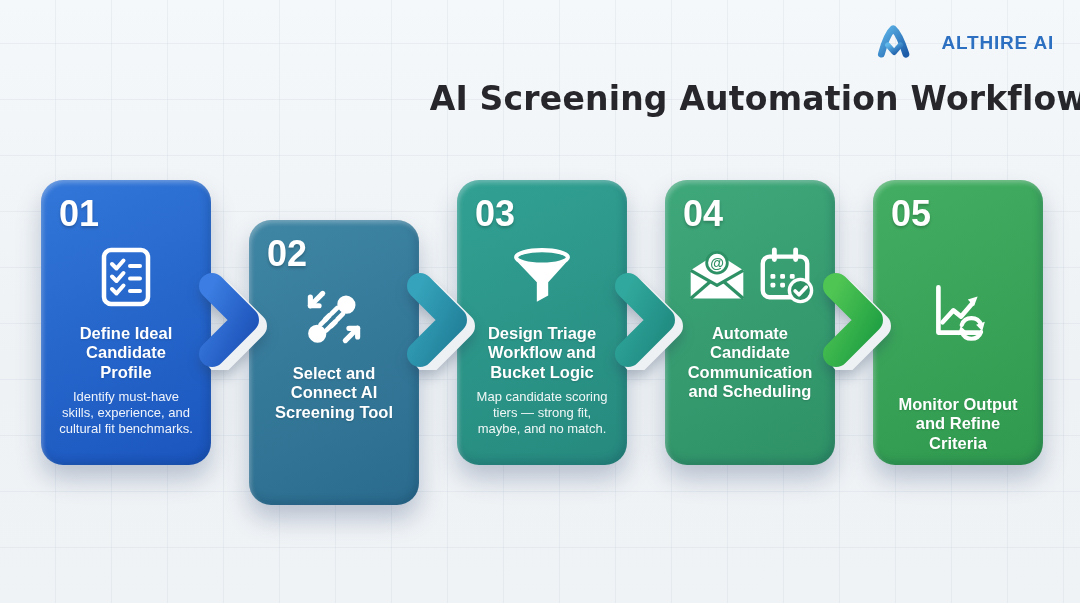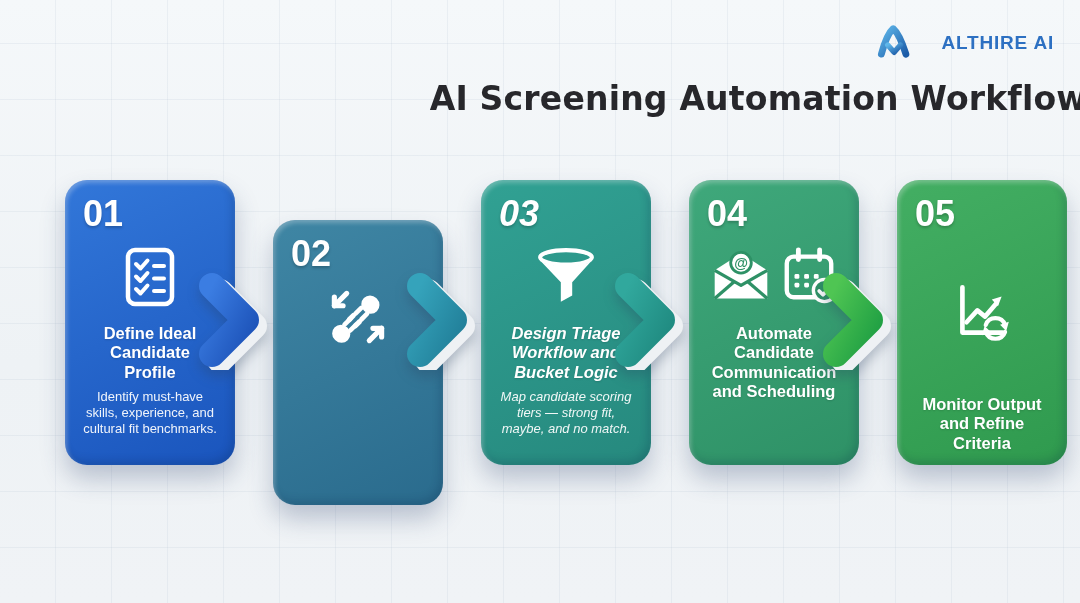--- a/index.html
+++ b/index.html
@@ -56,21 +56,21 @@
       </defs>
       <path d="M7,35 Q13,13 20,7 Q27,13 34,35" fill="none" stroke="url(#logo-grad)" stroke-width="7.5" stroke-linecap="round" stroke-linejoin="round"></path>
       <path d="M14,25 L21,33 L28,25" fill="none" stroke="url(#logo-grad)" stroke-width="6" stroke-linecap="round" stroke-linejoin="round"></path>
     </svg>
   </span>
   <span class="brand-name" style="color: rgb(45, 112, 194);">ALTHIRE AI</span>
 </div>
 
 <div class="cards">
 
-  <div class="card" style="background: linear-gradient(155deg, rgb(50, 119, 217) 0%, rgb(26, 85, 189) 100%); margin-left: 24px; --card-color: #1a55bd;">
+  <div class="card" style="background: linear-gradient(155deg, rgb(50, 119, 217) 0%, rgb(26, 85, 189) 100%); --card-color: #1a55bd;">
     <div class="num">01</div>
     <div class="icon-row">
       <svg width="52" height="62" viewBox="0 0 52 60">
         <rect x="4" y="3" width="44" height="54" rx="7" fill="none" stroke="#fff" stroke-width="4.5"></rect>
         <g fill="none" stroke="#fff" stroke-width="4" stroke-linecap="round" stroke-linejoin="round">
           <path d="M12,17 l4.5,4.5 l7,-8"></path>
             <line x1="30" y1="19" x2="40" y2="19"></line>
           <path d="M12,29.5 l4.5,4.5 l7,-8"></path>
             <line x1="30" y1="31.5" x2="40" y2="31.5"></line>
           <path d="M12,42 l4.5,4.5 l7,-8"></path>
@@ -103,23 +103,26 @@
           <line x1="43" y1="32" x2="43" y2="40" stroke="#fff" stroke-width="4.5" stroke-linecap="round"></line>
           <line x1="51" y1="32" x2="51" y2="40" stroke="#fff" stroke-width="4.5" stroke-linecap="round"></line>
         </g>
         <g transform="rotate(45 25 47)">
           <rect x="16" y="46" width="18" height="17" rx="8.5" fill="#fff"></rect>
           <line x1="21" y1="46" x2="21" y2="38" stroke="#fff" stroke-width="4.5" stroke-linecap="round"></line>
           <line x1="29" y1="46" x2="29" y2="38" stroke="#fff" stroke-width="4.5" stroke-linecap="round"></line>
         </g>
       </svg>
     </div>
-  </div>
-
-  <div class="card" style="background: linear-gradient(155deg, rgb(49, 161, 147) 0%, rgb(38, 137, 126) 100%); font-style: italic; --card-color: #26897e;">
+    <div class="card-title">Select and
+Connect AI
+Screening Tool</div>
+  </div>
+
+  <div class="card" style="background: linear-gradient(155deg, rgb(49, 161, 147) 0%, rgb(38, 137, 126) 100%); --card-color: #26897e;">
     <div class="num">03</div>
     <div class="icon-row">
       <svg width="68" height="60" viewBox="0 0 64 58">
         <ellipse cx="32" cy="10" rx="25" ry="7" fill="none" stroke="#fff" stroke-width="4"></ellipse>
         <path d="M7,13 C14,20 50,20 57,13 L38,34 L38,47 L27,53 L27,34 Z" fill="#fff"></path>
       </svg>
     </div>
     <div class="card-title">Design Triage
 Workflow and
 Bucket Logic</div>

